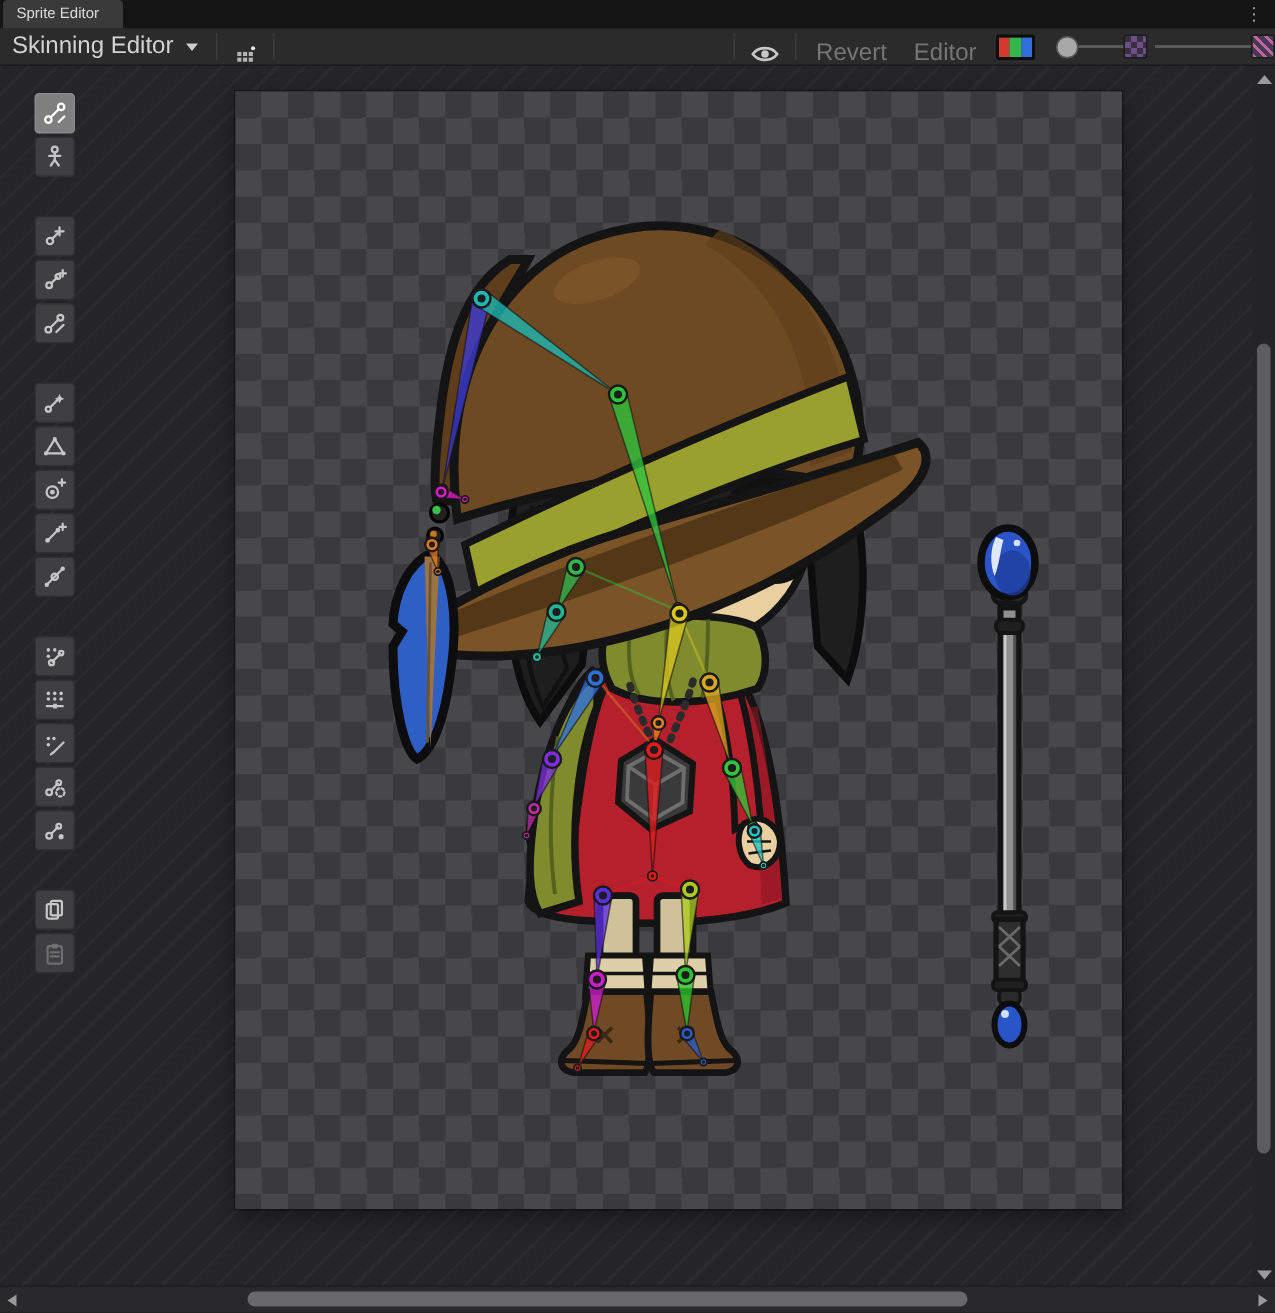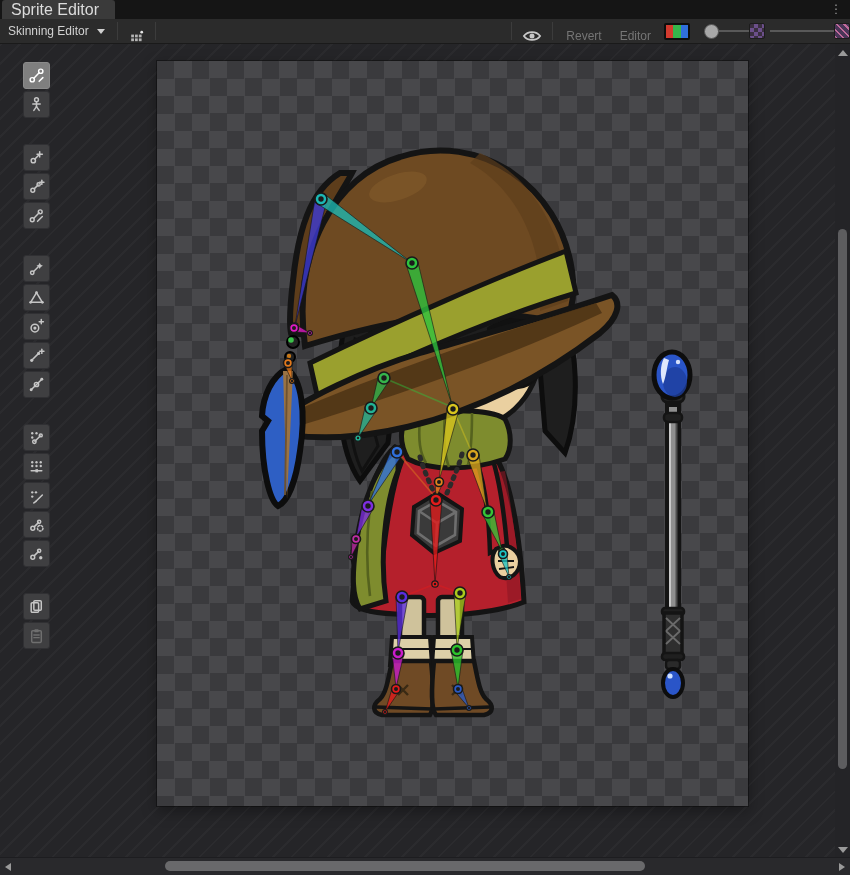--- a/index.html
+++ b/index.html
@@ -2,27 +2,27 @@
 <html><head>
 <meta charset="utf-8">
 <style>
   html,body{margin:0;padding:0;background:#1a1a1c;font-family:"Liberation Sans",sans-serif;
     -webkit-font-smoothing:antialiased;}
   #window{position:relative;width:850px;height:875px;background:#232325;overflow:hidden;}
 
   
   #tabbar{position:relative;height:19px;background:#151515;}
   #sprite-editor-tab{position:absolute;left:2px;top:0;height:19px;line-height:19px;
-    padding:0 16px 0 9px;background:#3a3a3a;color:#dcdcdc;font-size:16px;
+    padding:0 16px 0 9px;background:#3a3a3a;color:#dcdcdc;font-size:10px;
     border-radius:3px 3px 0 0;}
   #kebab{position:absolute;right:8px;top:1px;color:#9a9a9a;font-size:12px;line-height:17px;cursor:pointer;}
 
   
   #toolbar{position:relative;height:24px;background:#2b2b2b;border-bottom:1px solid #1a1a1a;
-    display:flex;align-items:center;color:#d2d2d2;font-size:12px;}
+    display:flex;align-items:center;color:#d2d2d2;font-size:16px;}
   .tb-sep{width:1px;height:18px;background:#3c3c3c;margin:0 4px;flex:none;}
   #mode-dropdown{display:flex;align-items:center;gap:8px;padding:0 8px 0 8px;height:24px;cursor:pointer;}
   #mode-dropdown .caret{width:0;height:0;border-left:4px solid transparent;border-right:4px solid transparent;
     border-top:5px solid #cfcfcf;margin-top:1px;}
   .tb-btn{height:36px;display:flex;align-items:center;justify-content:center;padding:0 6px;
     color:#c8c8c8;cursor:pointer;flex:none;margin-top:10px;}
   .tb-text-btn{color:#757575;padding:0 9px;}
   #tb-spacer{flex:1;}
   #color-swatch{width:22px;height:13px;border:2px solid #0d0d0d;border-radius:2px;display:flex;
     overflow:hidden;margin:0 6px 0 4px;cursor:pointer;flex:none;}

